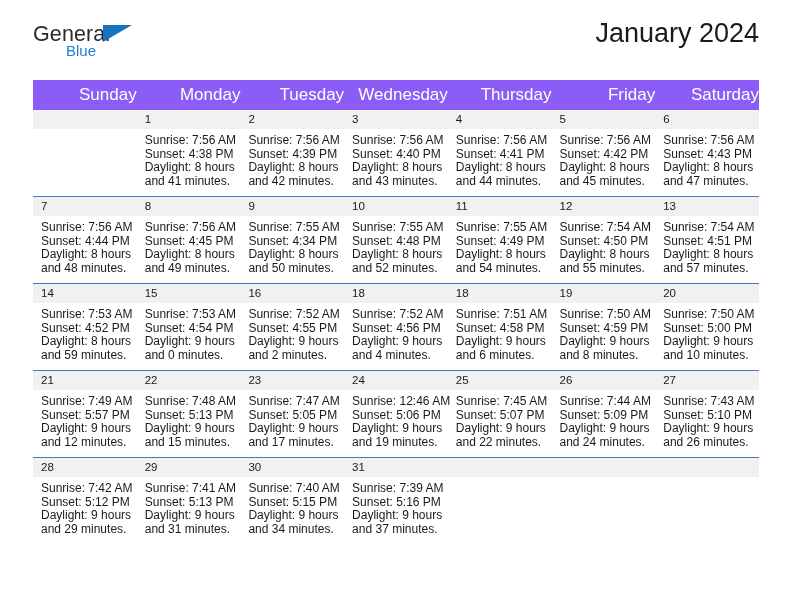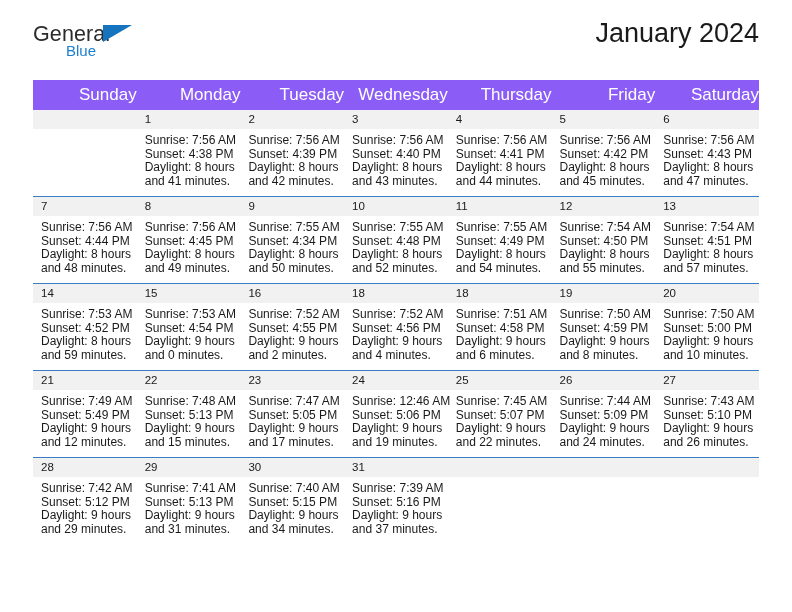--- a/index.html
+++ b/index.html
@@ -409,21 +409,21 @@
                 </div>
               </div>
             </td>
           </tr>
           <tr class="week">
             <td>
               <div class="cell">
                 <div class="daynum">21</div>
                 <div class="info">
                   <div>Sunrise: 7:49 AM</div>
-                  <div>Sunset: 5:49 PM</div>
+                  <div>Sunset: 5:57 PM</div>
                   <div>Daylight: 9 hours</div>
                   <div>and 12 minutes.</div>
                 </div>
               </div>
             </td>
             <td>
               <div class="cell">
                 <div class="daynum">22</div>
                 <div class="info">
                   <div>Sunrise: 7:48 AM</div>

